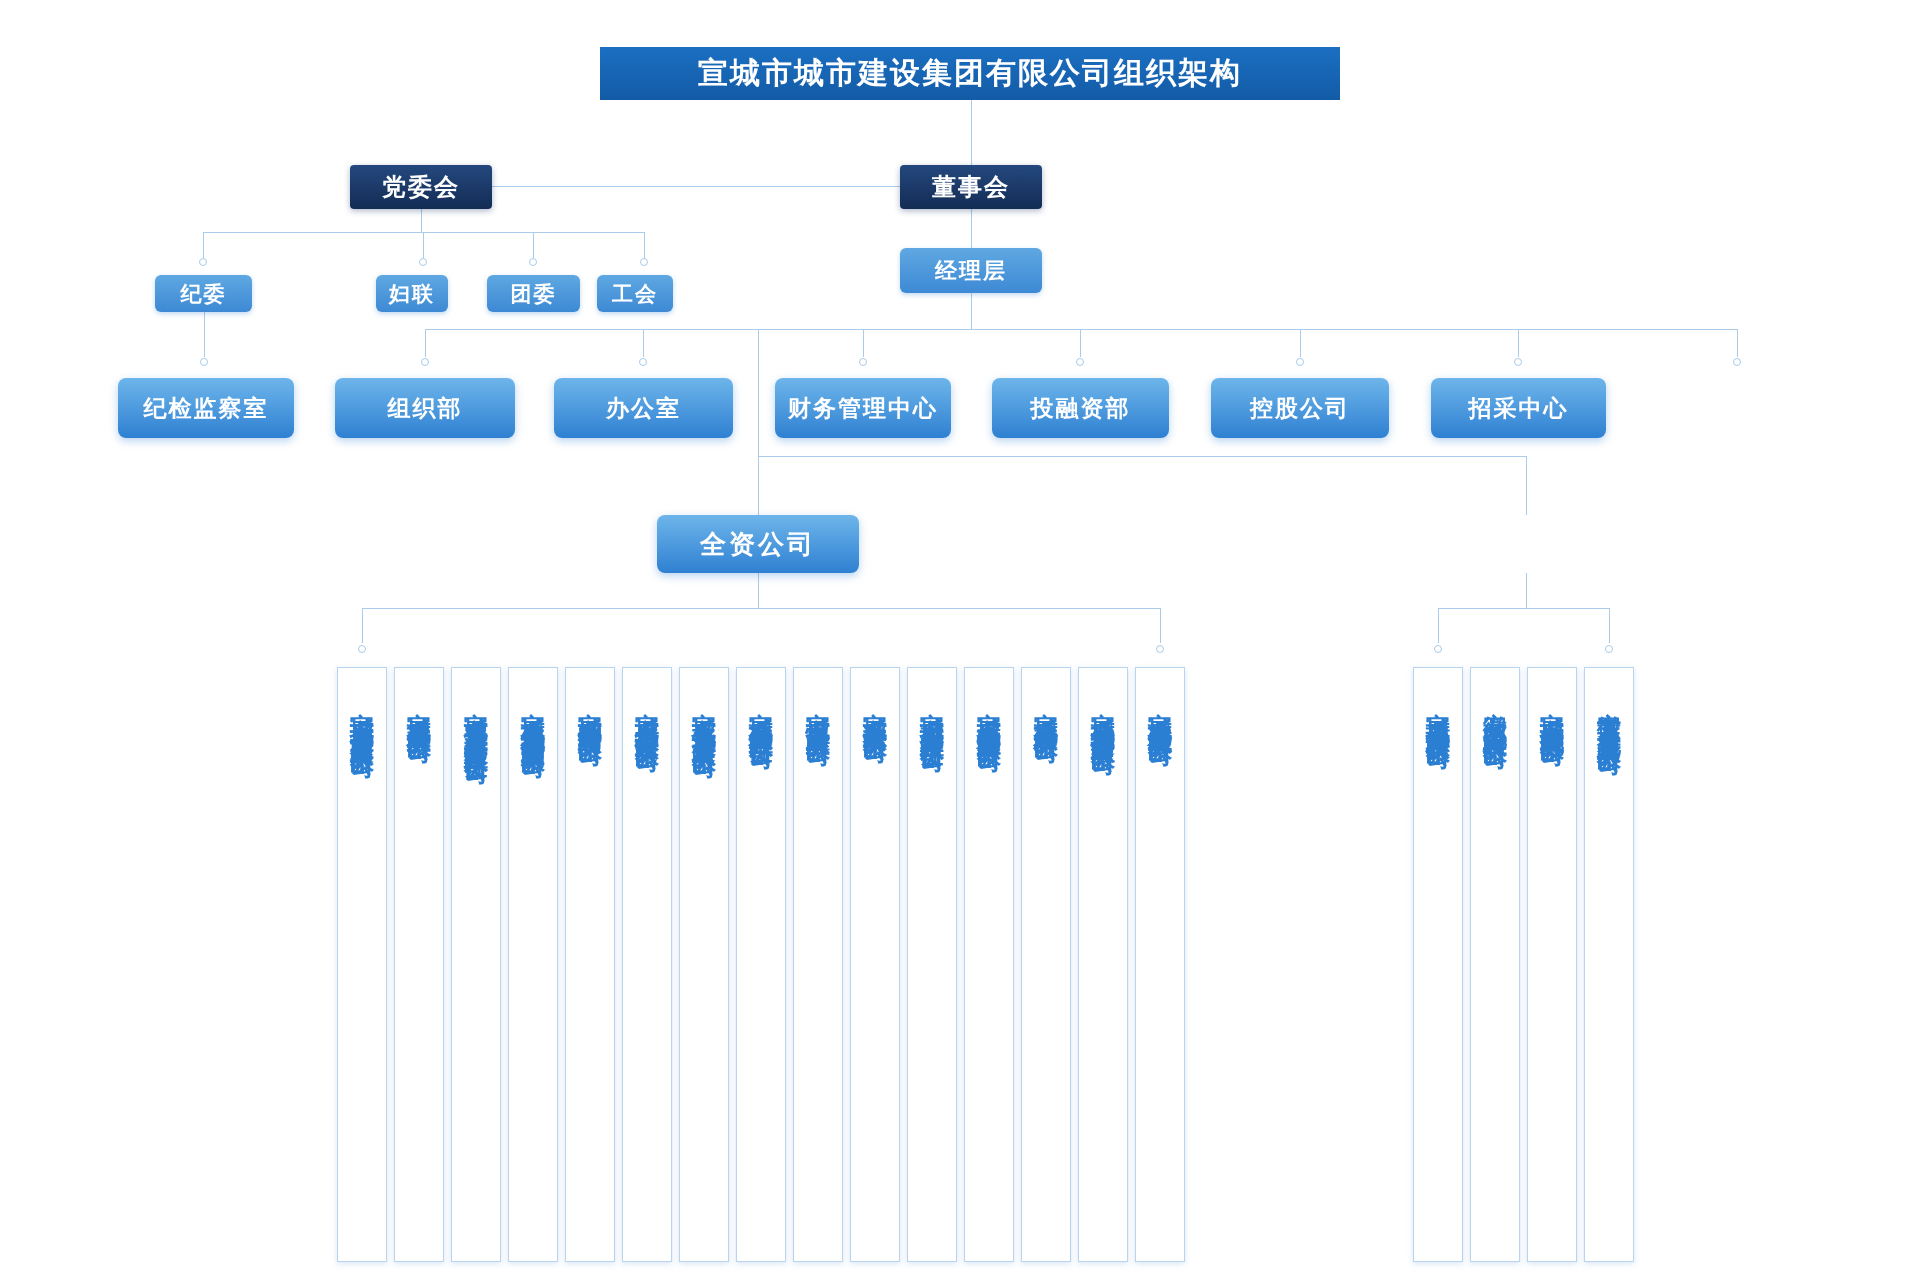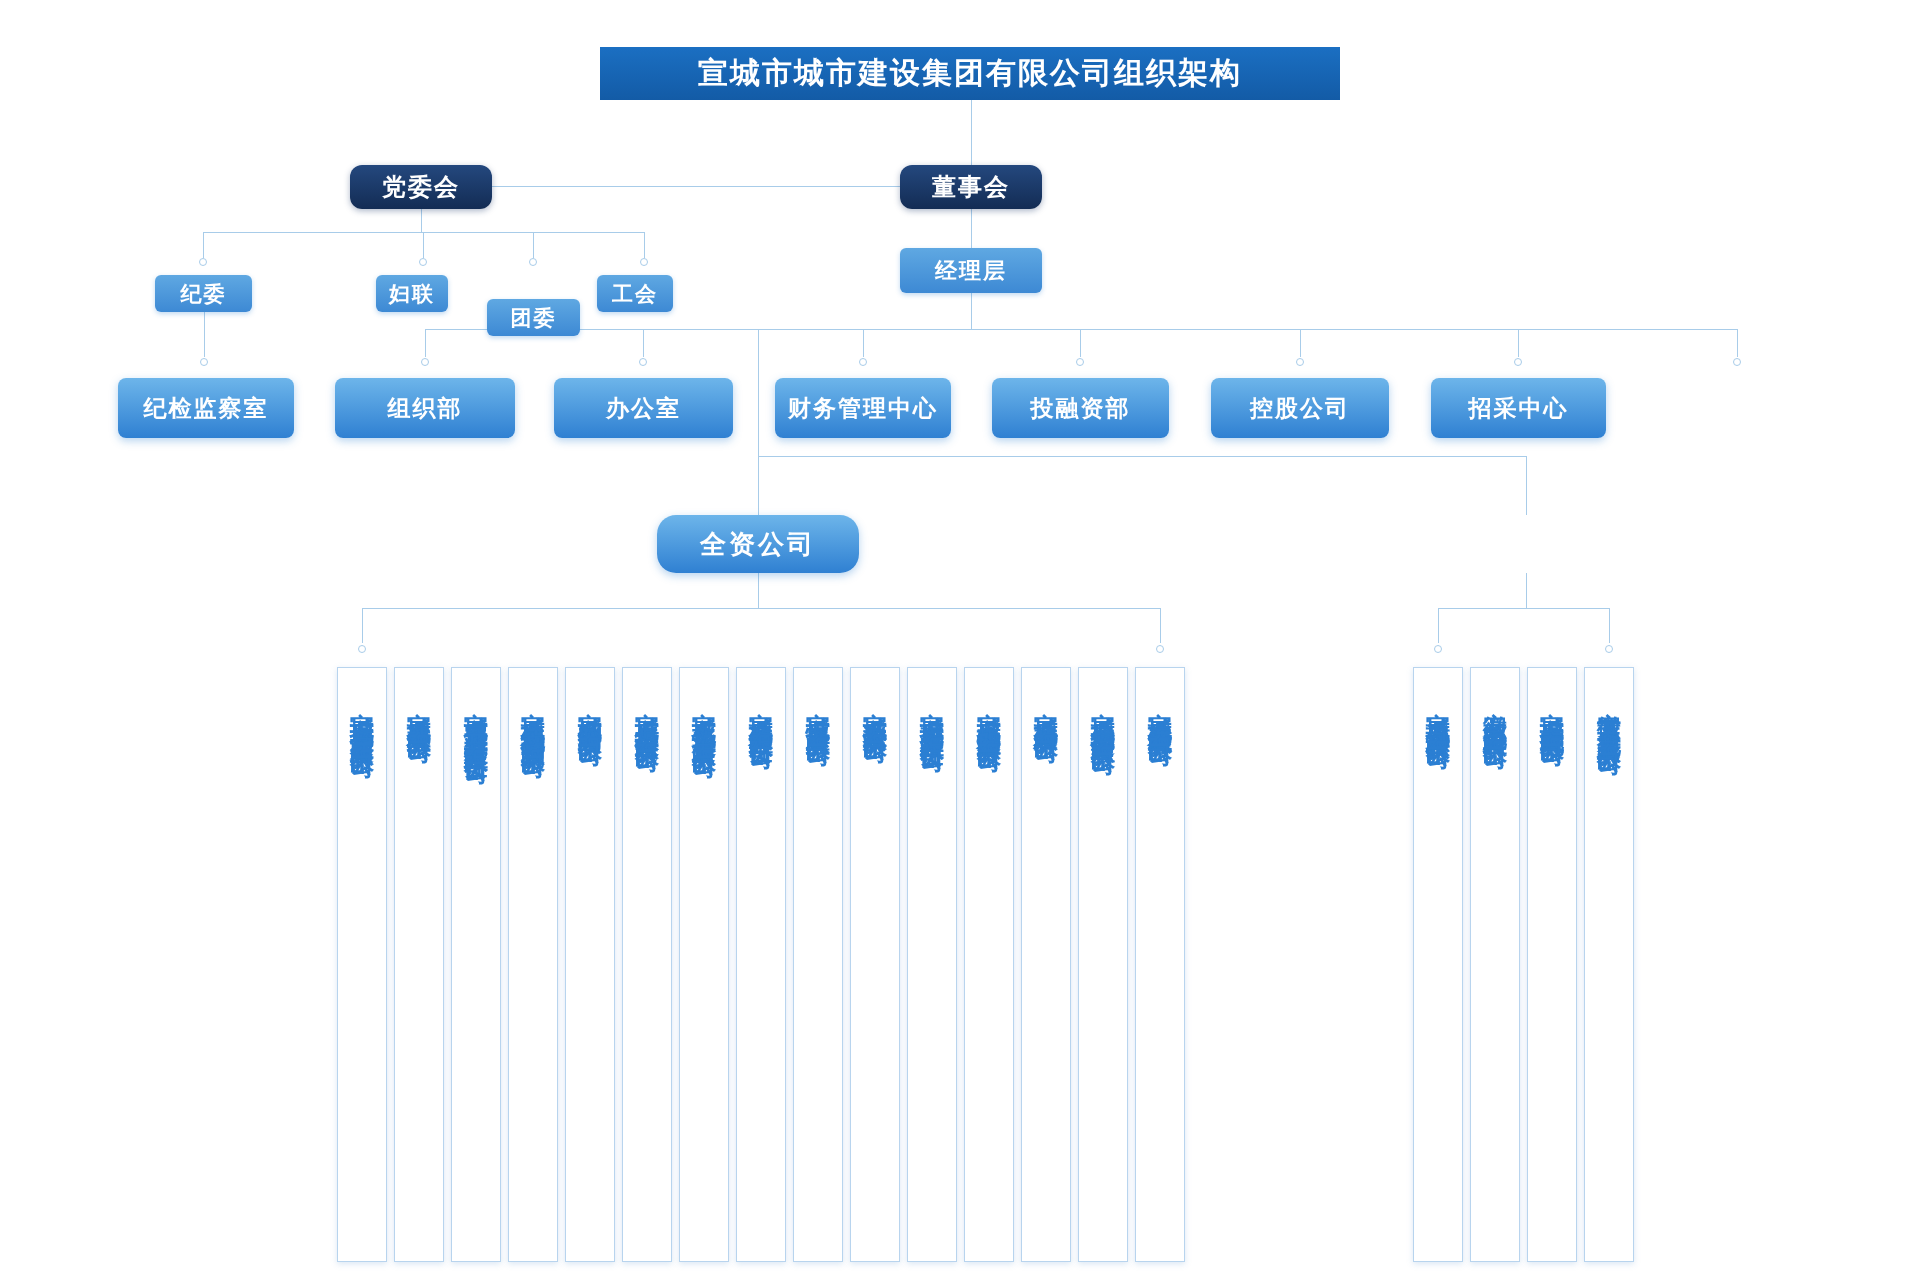--- a/index.html
+++ b/index.html
@@ -10,21 +10,21 @@
   .line-h{position:absolute;height:1px;background:#a8cce9;}
   .line-v{position:absolute;width:1px;background:#a8cce9;}
   .node-dot{position:absolute;width:8px;height:8px;border:1px solid #a8cce9;border-radius:50%;background:#ffffff;box-sizing:border-box;}
   .title-box{
     position:absolute;left:600px;top:47px;width:740px;height:53px;
     background:linear-gradient(180deg,#1b6fc2,#135ba6);
     color:#ffffff;font-size:30px;font-weight:bold;
     display:flex;align-items:center;justify-content:center;letter-spacing:2px;
   }
   .dark-box{
-    position:absolute;top:165px;width:142px;height:44px;border-radius:12px;
+    position:absolute;top:165px;width:142px;height:44px;border-radius:4px;
     background:linear-gradient(180deg,#24487e,#132c54);
     color:#ffffff;font-size:24px;font-weight:bold;
     display:flex;align-items:center;justify-content:center;letter-spacing:2px;
     box-shadow:0 2px 6px rgba(20,50,100,.35);
   }
   .small-box{
     position:absolute;top:275px;height:37px;border-radius:6px;
     background:linear-gradient(180deg,#5fa8e2,#3d89d4);
     color:#ffffff;font-size:21px;font-weight:bold;
     display:flex;align-items:center;justify-content:center;letter-spacing:2px;
@@ -123,32 +123,32 @@
 
   <div class="title-box">宣城市城市建设集团有限公司组织架构</div>
 
   <div class="dark-box" style="left:350px;">党委会</div>
   <div class="dark-box" style="left:900px;">董事会</div>
 
   <div class="mgmt-box">经理层</div>
 
   <div class="small-box" style="left:155px;width:97px;">纪委</div>
   <div class="small-box" style="left:376px;width:72px;">妇联</div>
-  <div class="small-box" style="left:487px;width:93px;margin-top:24px;">团委</div>
+  <div class="small-box" style="left:487px;width:93px;">团委</div>
   <div class="small-box" style="left:597px;width:76px;">工会</div>
 
   <div class="dept-box" style="left:335px;width:180px;">组织部</div>
   <div class="dept-box" style="left:118px;width:176px;">纪检监察室</div>
   <div class="dept-box" style="left:554px;width:179px;">办公室</div>
   <div class="dept-box" style="left:775px;width:176px;">财务管理中心</div>
   <div class="dept-box" style="left:992px;width:177px;">投融资部</div>
   <div class="dept-box" style="left:1211px;width:178px;">控股公司</div>
   <div class="dept-box" style="left:1431px;width:175px;">招采中心</div>
 
-  <div class="group-box" style="left:657px;border-radius:19px;">全资公司</div>
+  <div class="group-box" style="left:657px;">全资公司</div>
 
   <div class="company" style="left:337px;">
       <span>宣城市城市运营发展集团有限公司</span>
     </div>
   <div class="company" style="left:394px;">
       <span>宣城城建置业有限公司</span>
     </div>
   <div class="company" style="left:451px;">
       <span>宣城市安居置业开发运营有限责任公司</span>
     </div>

